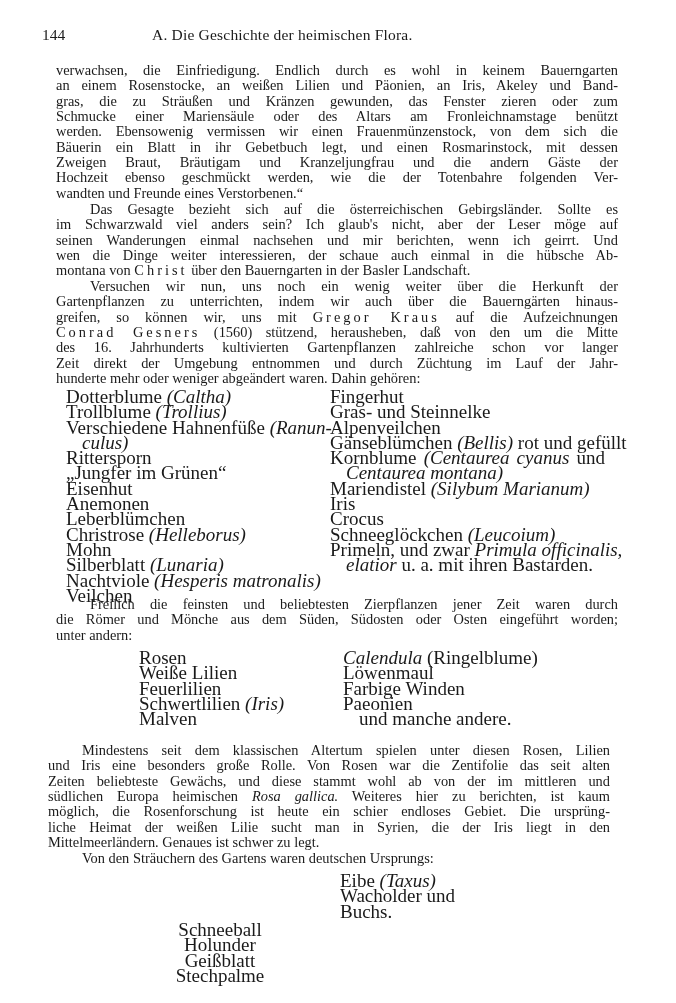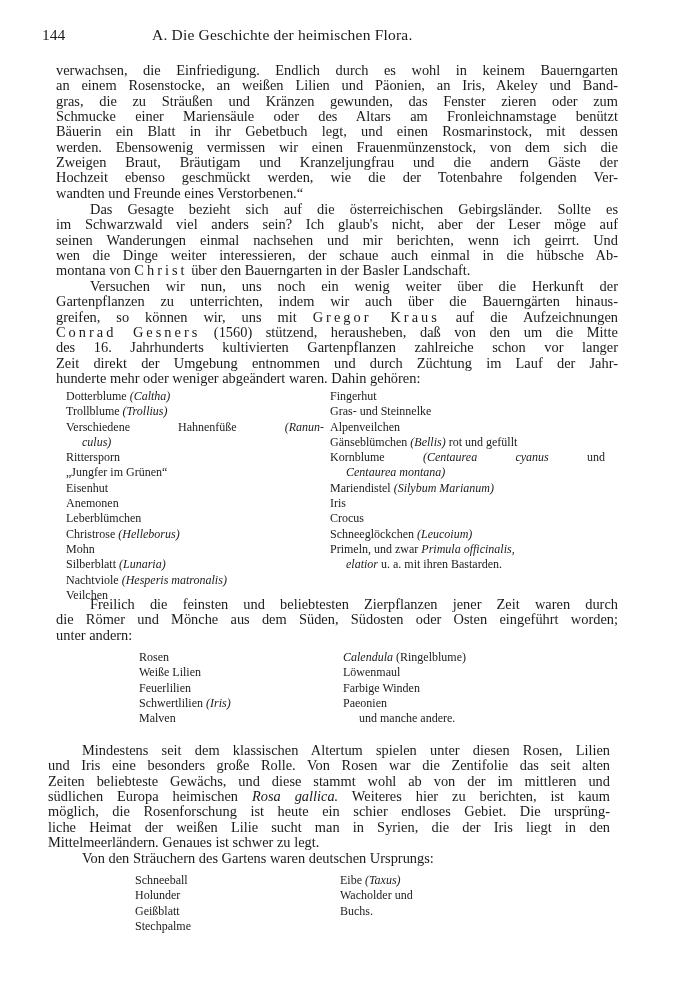--- a/index.html
+++ b/index.html
@@ -20,42 +20,42 @@
     position: absolute; left: 56px; width: 562px;
     font-size: 14.4px; line-height: 15.35px;
     text-align: justify;
   }
   .line { display: block; white-space: nowrap; text-align: justify; text-align-last: justify; height: 15.35px; }
   .line.last { text-align-last: left; }
   .line.indent { padding-left: 34px; }
   .sp { letter-spacing: 3px; margin-top: 20px; }
   i { font-style: italic; }
 
-  .list { position: absolute; font-size: 12px; line-height: 15.3px; }
+  .list { position: absolute; font-size: 19px; line-height: 15.3px; }
   .list .item { display: block; white-space: nowrap; height: 15.3px; }
   .list .cont { padding-left: 16px; }
   .list .just { text-align: justify; text-align-last: justify; }
 </style>
 </head>
 <body>
 
 <div class="page">
 
   <div class="running-head">
     <span class="page-number">144</span>
     <span class="running-title">A. Die Geschichte der heimischen Flora.</span>
   </div>
 
   <div class="body-text" style="top:63px;">
     <span class="line">verwachsen, die Einfriedigung. Endlich durch es wohl in keinem Bauerngarten</span>
     <span class="line">an einem Rosenstocke, an weißen Lilien und Päonien, an Iris, Akeley und Band-</span>
     <span class="line">gras, die zu Sträußen und Kränzen gewunden, das Fenster zieren oder zum</span>
     <span class="line">Schmucke einer Mariensäule oder des Altars am Fronleichnamstage benützt</span>
+    <span class="line">werden. Ebensowenig vermissen wir einen Frauenmünzenstock, von dem sich die</span>
     <span class="line">Bäuerin ein Blatt in ihr Gebetbuch legt, und einen Rosmarinstock, mit dessen</span>
-    <span class="line">werden. Ebensowenig vermissen wir einen Frauenmünzenstock, von dem sich die</span>
     <span class="line">Zweigen Braut, Bräutigam und Kranzeljungfrau und die andern Gäste der</span>
     <span class="line">Hochzeit ebenso geschmückt werden, wie die der Totenbahre folgenden Ver-</span>
     <span class="line last">wandten und Freunde eines Verstorbenen.“</span>
   </div>
 
   <div class="body-text" style="top:202px;">
     <span class="line indent">Das Gesagte bezieht sich auf die österreichischen Gebirgsländer. Sollte es</span>
     <span class="line">im Schwarzwald viel anders sein? Ich glaub's nicht, aber der Leser möge auf</span>
     <span class="line">seinen Wanderungen einmal nachsehen und mir berichten, wenn ich geirrt. Und</span>
     <span class="line">wen die Dinge weiter interessieren, der schaue auch einmal in die hübsche Ab-</span>
@@ -131,21 +131,21 @@
     <span class="line"><span>südlichen Europa heimischen </span><i>Rosa gallica.</i><span> Weiteres hier zu berichten, ist kaum</span></span>
     <span class="line">möglich, die Rosenforschung ist heute ein schier endloses Gebiet. Die ursprüng-</span>
     <span class="line">liche Heimat der weißen Lilie sucht man in Syrien, die der Iris liegt in den</span>
     <span class="line last">Mittelmeerländern. Genaues ist schwer zu legt.</span>
   </div>
 
   <div class="body-text" style="top:851px; left:48px;">
     <span class="line indent last">Von den Sträuchern des Gartens waren deutschen Ursprungs:</span>
   </div>
 
-  <div class="list" style="left:135px; top:873px; width:170px;" id="list3-left">
+  <div class="list" style="left:135px; top:922px; width:170px;text-align:center;" id="list3-left">
       <span class="item">Schneeball</span>
       <span class="item">Holunder</span>
       <span class="item">Geißblatt</span>
       <span class="item">Stechpalme</span>
     </div>
   <div class="list" style="left:340px; top:873px; width:170px;" id="list3-right">
       <span class="item"><span>Eibe</span> <i>(Taxus)</i></span>
       <span class="item"><span>Wacholder und</span></span>
       <span class="item"><span>Buchs.</span></span>
     </div>

